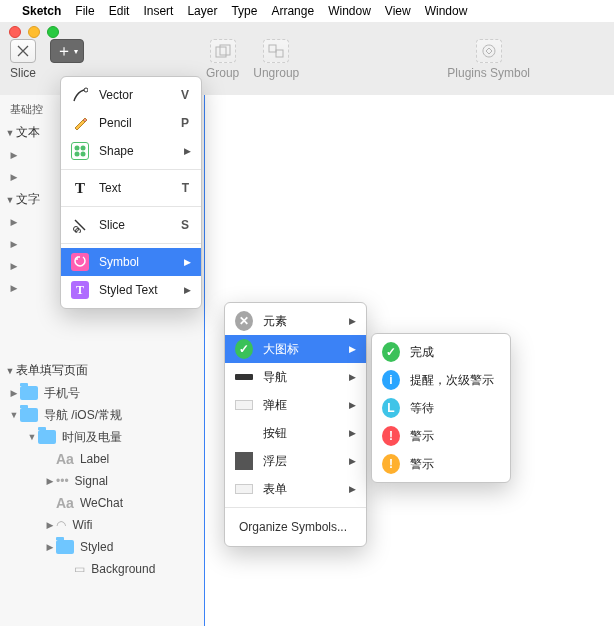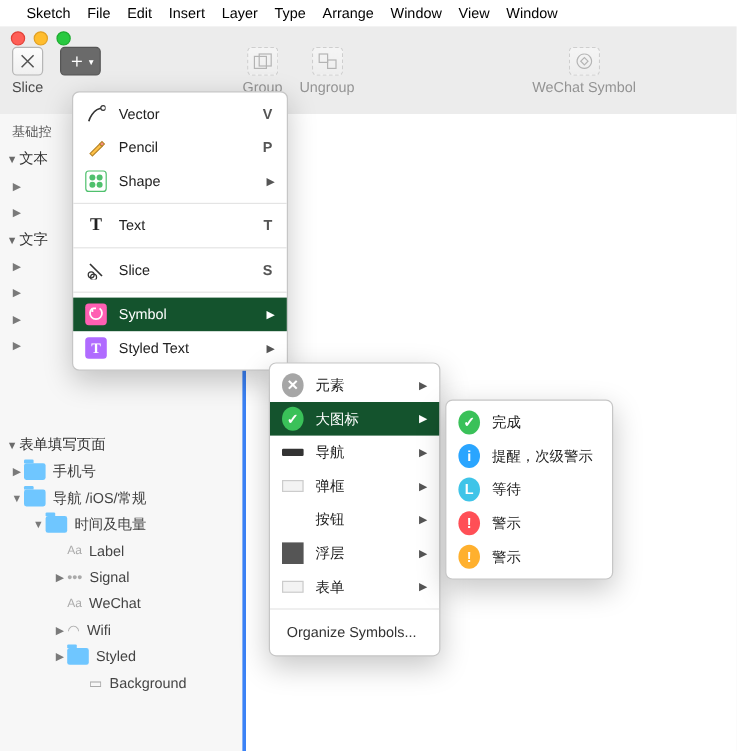--- a/index.html
+++ b/index.html
@@ -1,60 +1,60 @@
 <!DOCTYPE html>
 <html><head>
 <meta charset="utf-8">
 <style>
 *{margin:0;padding:0;box-sizing:border-box;font-family:-apple-system,"Helvetica Neue",Arial,sans-serif;font-size:12px;-webkit-font-smoothing:antialiased}
 body{width:614px;height:626px;background:#fff;overflow:hidden;position:relative}
 .menubar{height:22px;background:#fff;display:flex;align-items:center;padding:0 8px;gap:14px;color:#000;font-size:13px}
 .menubar .apple{font-size:14px}
-.menubar .app{font-weight:400}
+.menubar .app{font-weight:700}
 .menubar span{cursor:default}
 .window{position:absolute;top:22px;left:0;right:0;bottom:0;background:#ececec}
 .titlebar{height:11px;display:flex;align-items:center;padding:0 9px;gap:7px}
 .tlight{width:12px;height:12px;border-radius:50%;margin-top:8px}
 .tl-r{background:#ff5f57;border:1px solid #e24138}
 .tl-y{background:#ffbd2e;border:1px solid #e1a024}
 .tl-g{background:#28c940;border:1px solid #1dab2f}
 .toolbar{height:62px;display:flex;align-items:flex-start;padding:6px 10px 0;gap:14px}
 .tbtn{display:flex;flex-direction:column;align-items:center;gap:3px;color:#4b4b4b;font-size:10px}
 .tbtn .ic{width:26px;height:24px;border:1px solid #b6b6b6;border-radius:4px;background:linear-gradient(#fdfdfd,#f0f0f0);display:flex;align-items:center;justify-content:center}
 .tbtn.wide .ic{width:34px}
 .tbtn.dark .ic{background:#6a6a6a;border-color:#555;color:#fff}
 .tbtn.ghost{opacity:.55}
 .tbtn.ghost .ic{border-style:dashed}
 .tbtn.spacer{flex:1}
 .content{position:absolute;top:73px;left:0;right:0;bottom:0;display:flex}
-.sidebar{width:205px;background:#f7f7f7;border-right:3px solid #3b82f6;overflow:hidden}
+.sidebar{width:205px;background:#f7f7f7;border-right:1px solid #3b82f6;overflow:hidden}
 .canvas{flex:1;background:#fff}
 .sb-head{padding:7px 10px 4px;font-size:11px;color:#555}
 .sb-sec{display:flex;align-items:center;padding:3px 4px;color:#333;font-weight:400}
 .sb-sec .tri{width:12px;text-align:center;color:#6b6b6b;font-size:9px}
 .sb-row{display:flex;align-items:center;height:22px;padding-left:8px;color:#444}
 .sb-row .arr{width:12px;font-size:9px;color:#7a7a7a;text-align:center}
 .sb-row .blank{width:12px}
 .sb-row .fold{width:18px;height:14px;background:#6fc6ff;border-radius:2px;margin-right:6px;position:relative}
 .sb-row .fold::before{content:"";position:absolute;top:-3px;left:0;width:8px;height:3px;background:#6fc6ff;border-radius:1px 1px 0 0}
 .sb-row.l1{padding-left:8px}
 .sb-row.l2{padding-left:26px}
 .sb-row.l3{padding-left:44px}
 .sb-row.l4{padding-left:62px}
-.sb-row .aa{color:#aaa;font-size:10px;font-weight:400;margin-right:6px}
+.sb-row .aa{color:#aaa;font-size:14px;font-weight:700;margin-right:6px}
 .sb-row .sig{color:#aaa;margin-right:6px}
 .menu{position:absolute;background:#fff;border:1px solid #c6c6c6;border-radius:6px;box-shadow:0 8px 24px rgba(0,0,0,.22);padding:4px 0}
-.menu1{top:76px;left:60px;width:180px}
+.menu1{top:76px;left:60px;width:142px}
 .menu2{top:302px;left:224px;width:143px}
 .menu3{top:333px;left:371px;width:140px}
 .mi{display:flex;align-items:center;height:28px;padding:0 10px;position:relative;color:#222}
 .mi .mic{width:18px;height:18px;margin-right:10px;display:flex;align-items:center;justify-content:center;border-radius:3px}
 .mi .sc{position:absolute;right:12px;color:#555;font-weight:600}
 .mi .sub{position:absolute;right:10px;font-size:9px;color:#555}
-.mi.sel{background:#14532d;color:#fff}
+.mi.sel{background:#3b82f6;color:#fff}
 .mi.sel .sc,.mi.sel .sub{color:#fff}
 .msep{height:1px;background:#e4e4e4;margin:4px 0}
 .morg{padding:8px 14px;color:#333;font-size:12px}
 .dot{width:20px;height:20px;border-radius:50%;display:flex;align-items:center;justify-content:center;color:#fff;font-size:12px;font-weight:700}
 .d-gray{background:#a6a6a6}
 .d-green{background:#3ac159}
 .d-blue{background:#2aa5ff}
 .d-teal{background:#3fc4e8}
 .d-red{background:#ff4f56}
 .d-yel{background:#ffb02e}
@@ -118,21 +118,21 @@
       <span>Ungroup</span>
     </div>
     <div style="width:120px"></div>
     <div class="tbtn ghost">
       <div class="ic">
           <svg width="14" height="14">
             <path d="M7 1 A6 6 0 1 1 6.9 1" fill="none" stroke="#888"></path>
             <path d="M4 7 L7 4 L10 7 L7 10 Z" fill="none" stroke="#888"></path>
           </svg>
         </div>
-      <span>WeChat Symbol</span>
+      <span>Plugins Symbol</span>
     </div>
     <div style="width:60px"></div>
   </div>
 
   <div class="content">
     <div class="sidebar">
       <div class="sb-head">基础控</div>
       <div class="sb-sec">
           <span class="tri">▼</span>
           <span>文本</span>

